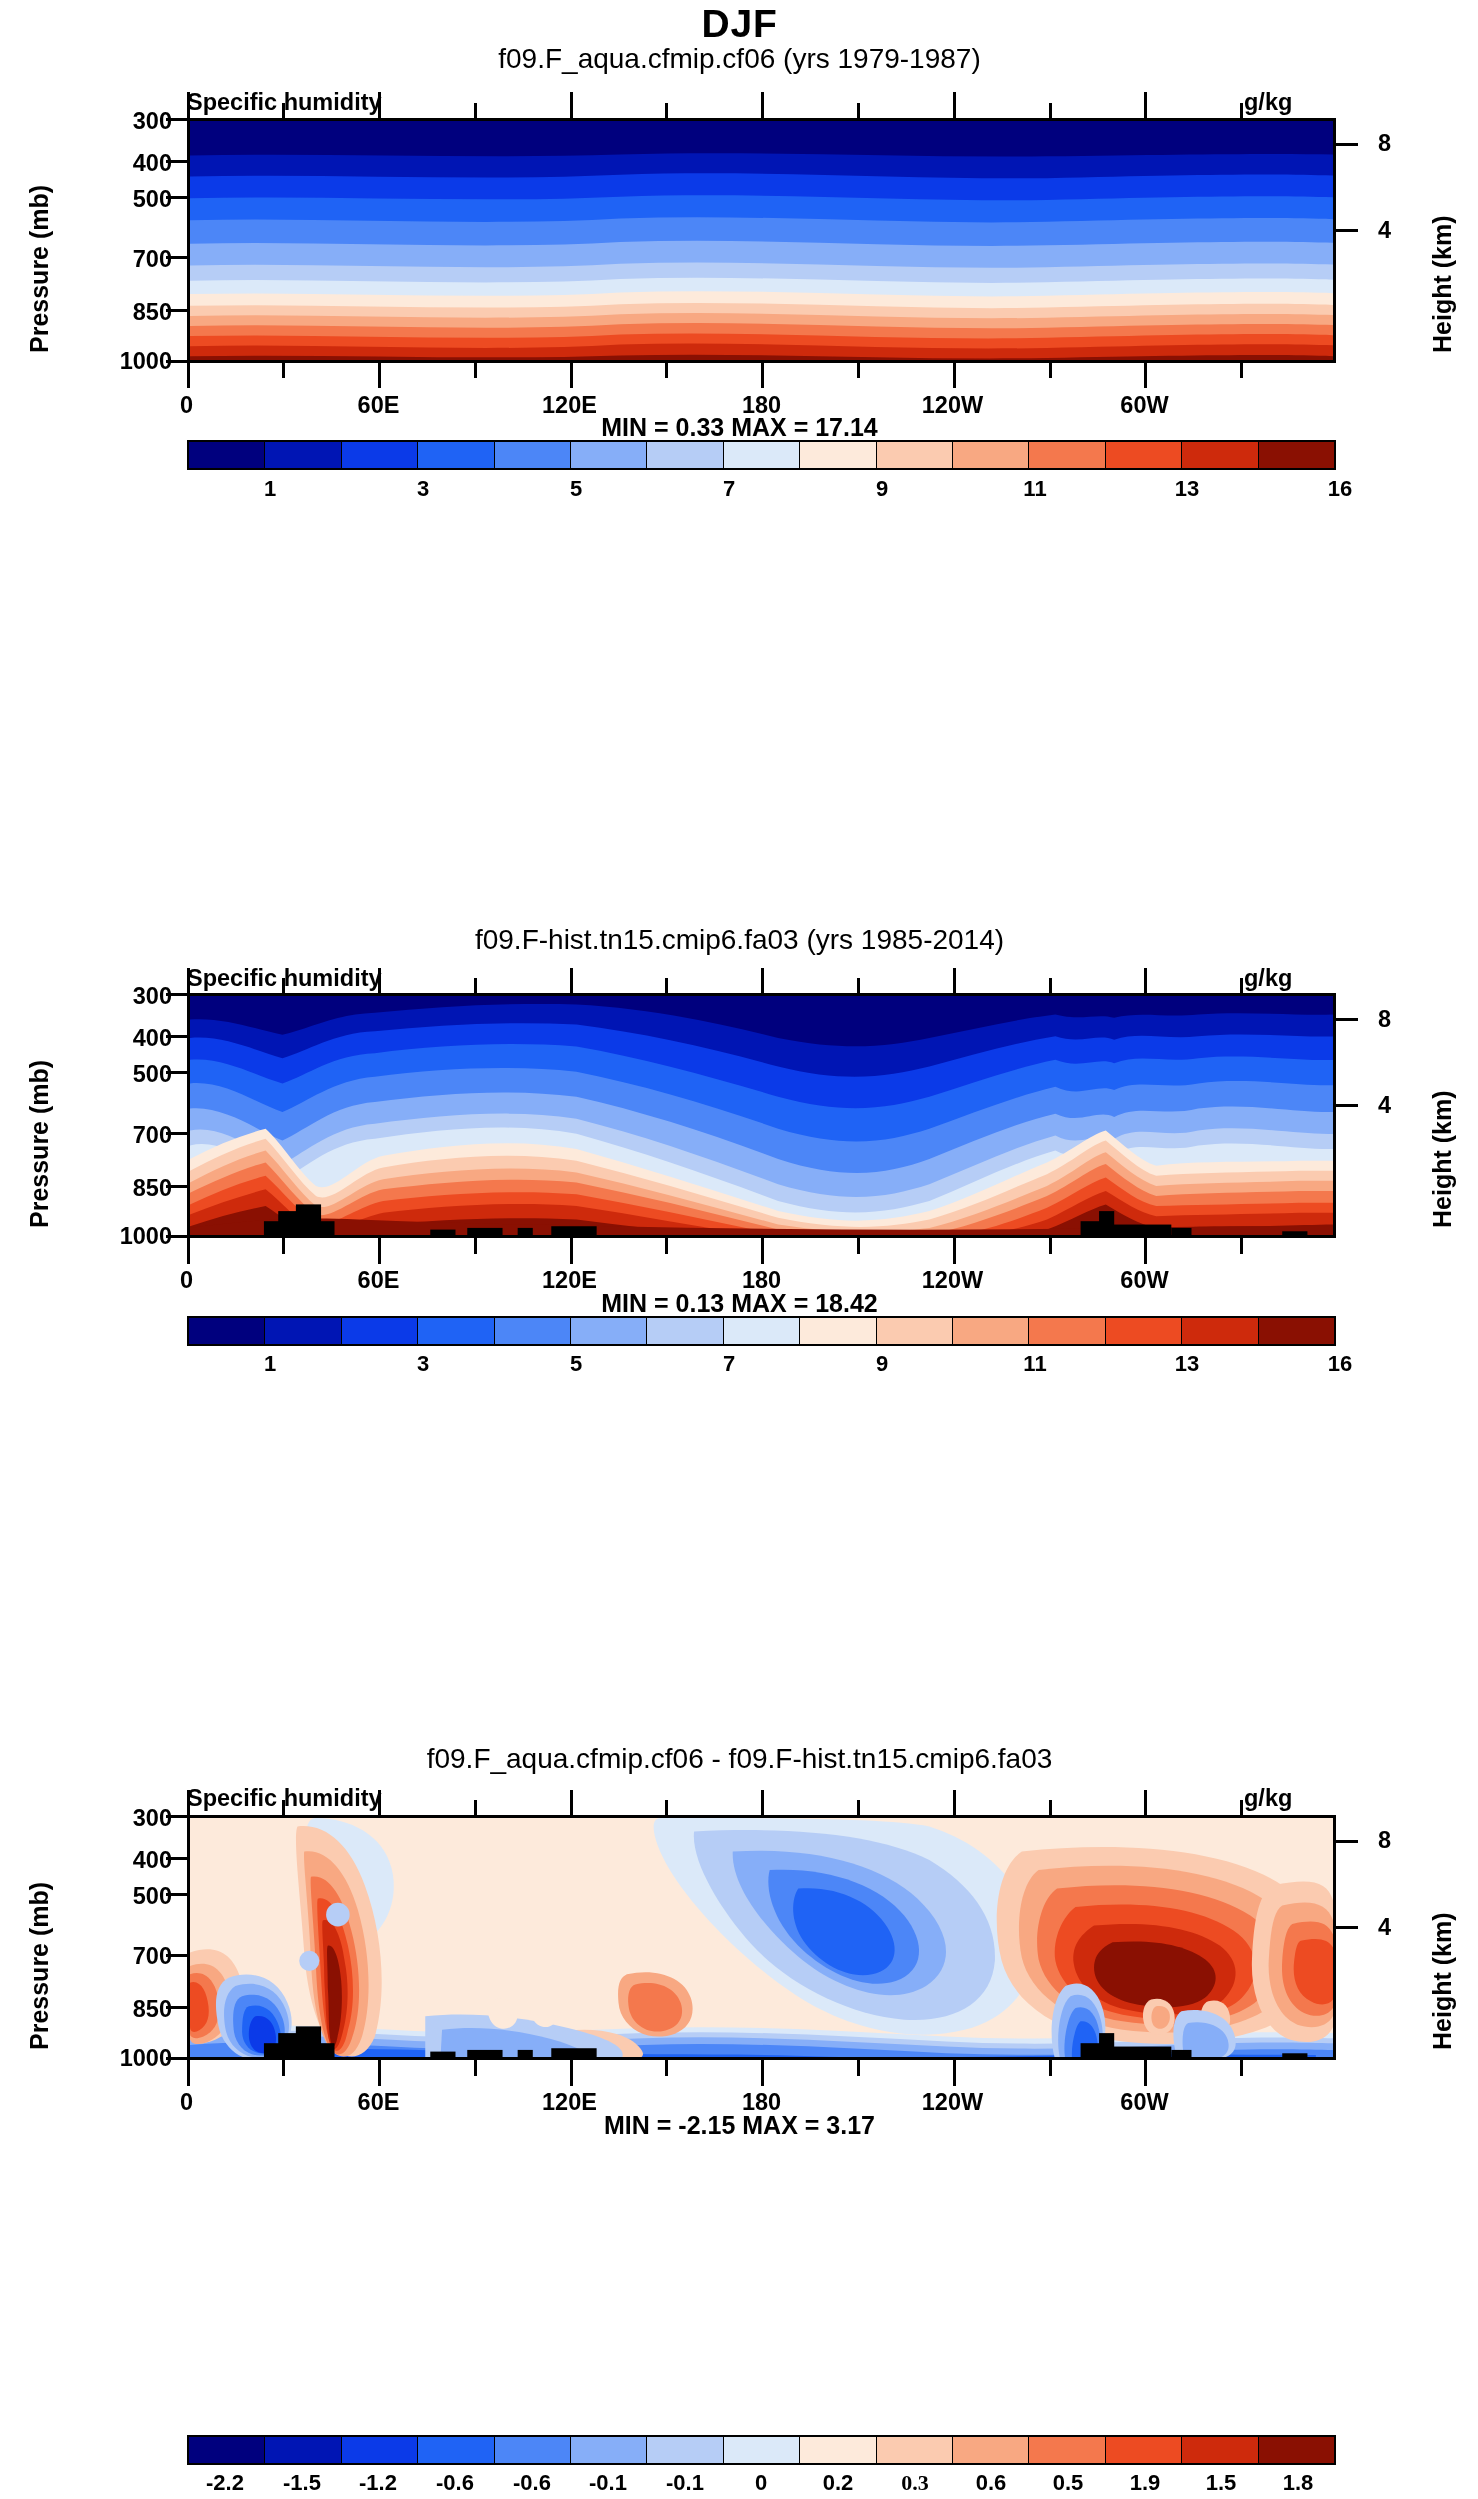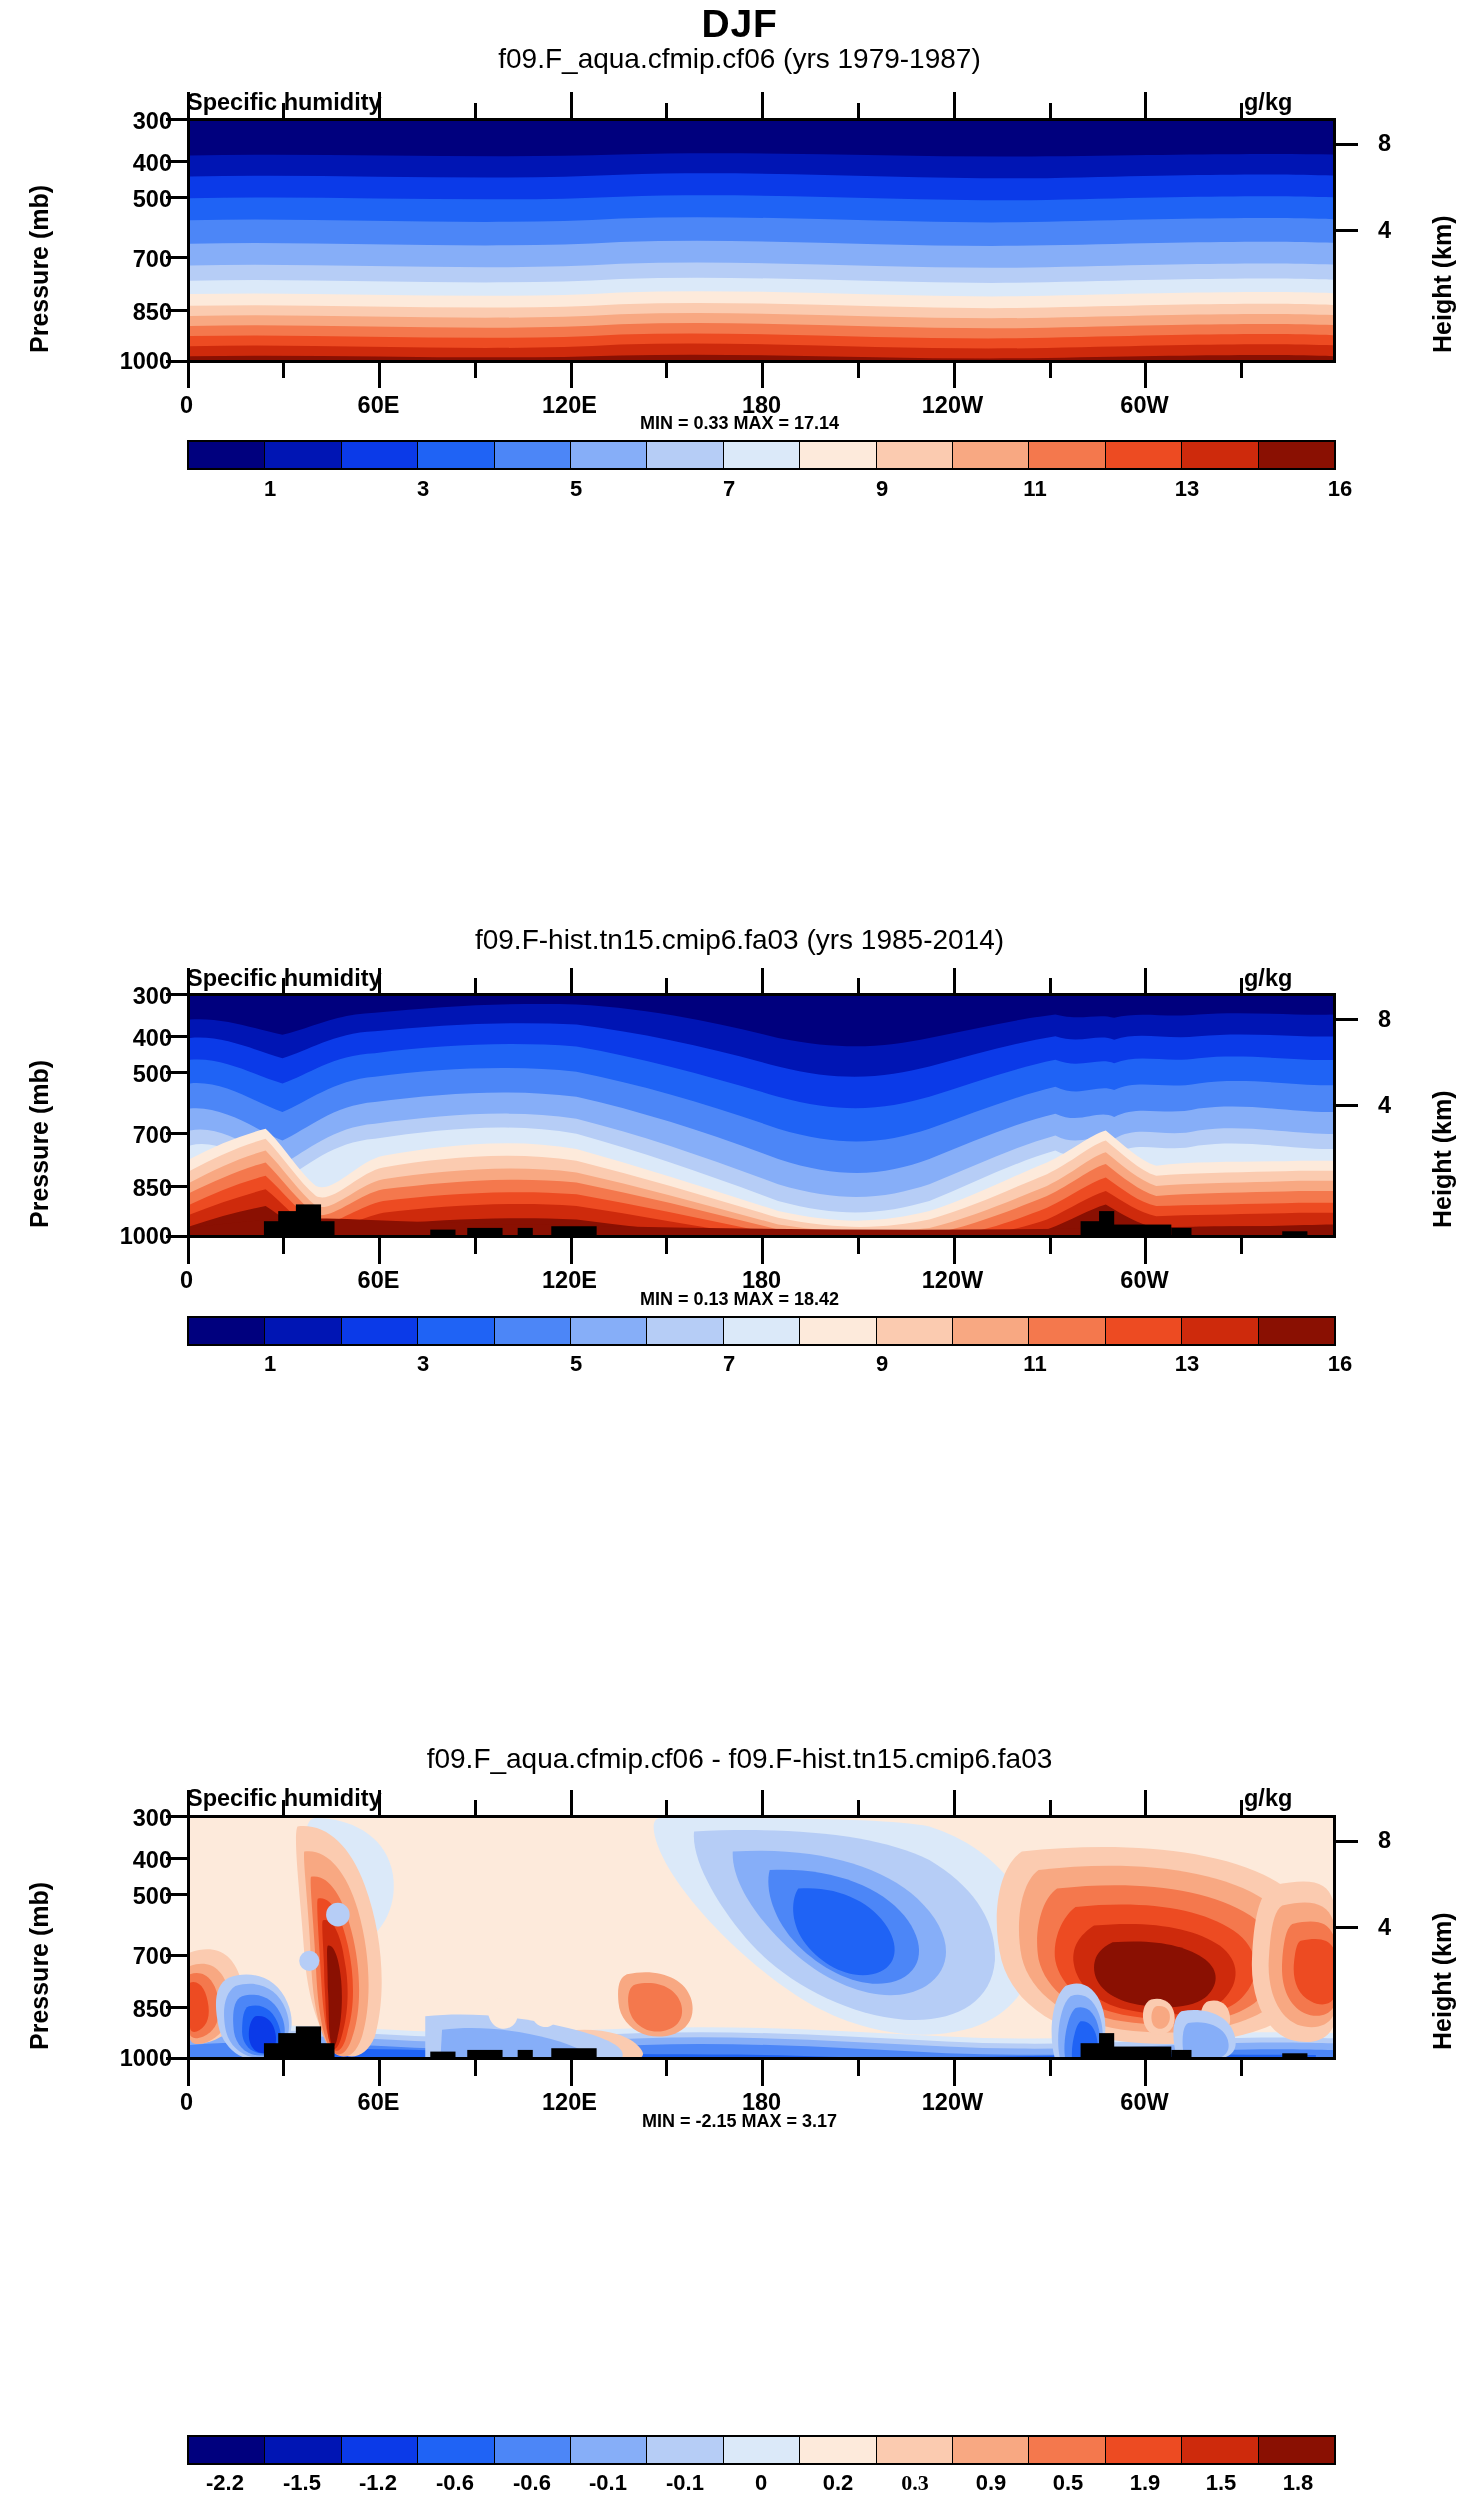--- a/index.html
+++ b/index.html
@@ -12,21 +12,21 @@
 
   .varname{position:absolute;font-size:23.5px;font-weight:bold;}
   .units{position:absolute;font-size:23.5px;font-weight:bold;}
 
   .plotbox{position:absolute;border:3.4px solid #000;box-sizing:border-box;overflow:hidden;background:#fff;}
 
   .ylabel{position:absolute;font-size:25px;font-weight:bold;transform:rotate(-90deg);transform-origin:left top;white-space:nowrap;}
   .ytick{position:absolute;font-size:23.5px;font-weight:bold;text-align:right;width:92px;}
   .ytick-r{position:absolute;font-size:23.5px;font-weight:bold;text-align:left;width:50px;}
   .xtick{position:absolute;font-size:23.5px;font-weight:bold;text-align:center;width:101px;}
-  .minmax{position:absolute;left:0;width:1479px;text-align:center;font-size:18px;font-weight:bold;}
+  .minmax{position:absolute;left:0;width:1479px;text-align:center;font-size:25px;font-weight:bold;}
 
   .tickmark{position:absolute;background:#000;}
 
   .cbar{position:absolute;display:flex;border:2.5px solid #000;box-sizing:border-box;height:30px;}
   .cbar .seg{flex:1 1 0;border-right:1.7px solid #000;}
   .cbar .seg:last-child{border-right:none;}
   .cbar-labels{position:absolute;}
   .cbar-lab{position:absolute;font-size:22px;font-weight:bold;text-align:center;width:76px;}
 
   svg{display:block;}
@@ -442,20 +442,20 @@
       <div class="cbar-lab" style="left: 187px; top: 2470px;">-2.2</div>
       <div class="cbar-lab" style="left: 264px; top: 2470px;">-1.5</div>
       <div class="cbar-lab" style="left: 340px; top: 2470px;">-1.2</div>
       <div class="cbar-lab" style="left: 417px; top: 2470px;">-0.6</div>
       <div class="cbar-lab" style="left: 494px; top: 2470px;">-0.6</div>
       <div class="cbar-lab" style="left: 570px; top: 2470px;">-0.1</div>
       <div class="cbar-lab" style="left: 647px; top: 2470px;">-0.1</div>
       <div class="cbar-lab" style="left: 723px; top: 2470px;">0</div>
       <div class="cbar-lab" style="left: 800px; top: 2470px;">0.2</div>
       <div class="cbar-lab" style="left: 877px; top: 2470px; font-family: Liberation Serif, serif;">0.3</div>
-      <div class="cbar-lab" style="left: 953px; top: 2470px;">0.9</div>
+      <div class="cbar-lab" style="left: 953px; top: 2470px;">0.6</div>
       <div class="cbar-lab" style="left: 1030px; top: 2470px;">0.5</div>
       <div class="cbar-lab" style="left: 1107px; top: 2470px;">1.9</div>
       <div class="cbar-lab" style="left: 1183px; top: 2470px;">1.5</div>
       <div class="cbar-lab" style="left: 1260px; top: 2470px;">1.8</div>
     </div>
 </div>
 
 
 </body></html>

